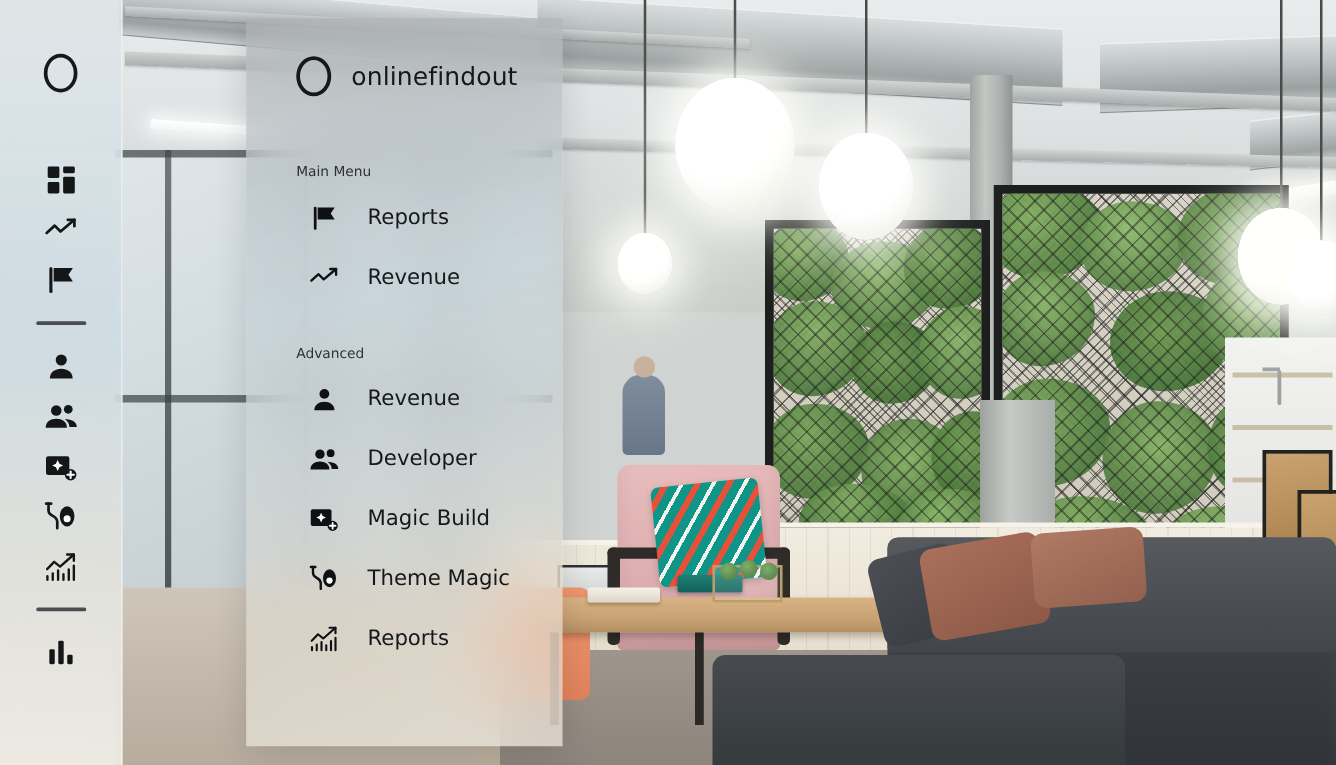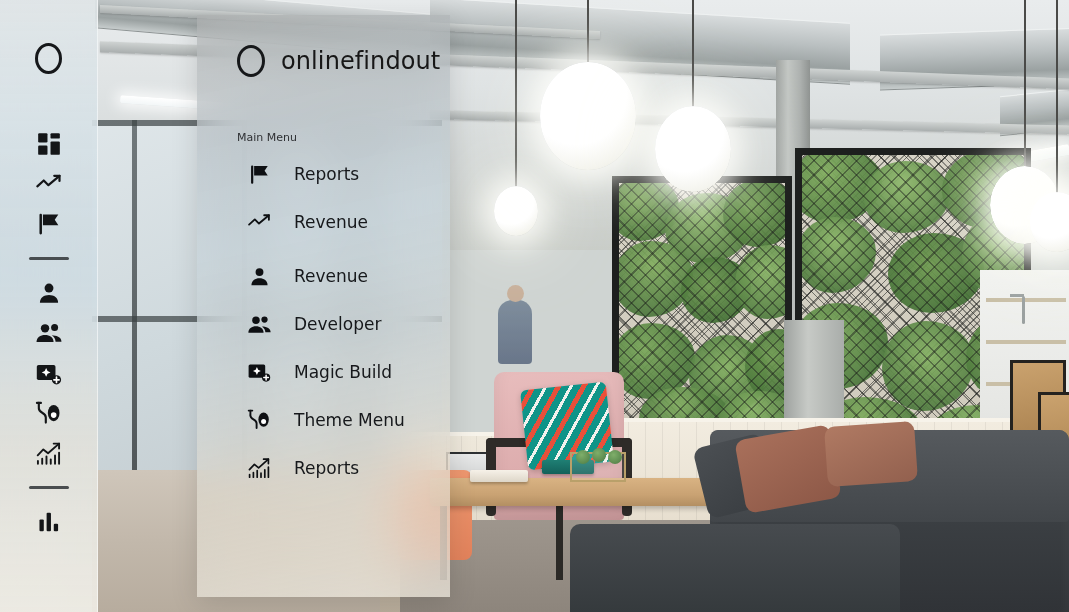--- a/index.html
+++ b/index.html
@@ -370,21 +370,21 @@
   .brand {
     display: flex; align-items: center; gap: 16px;
     padding: 20px 0 0 40px;
     height: 72px;
   }
   .brand .blogo {
     width: 28px; height: 32px; border: 3px solid #16181a; border-radius: 50%;
     flex: none;
   }
   .brand .bname {
-    font-size: 24px; color: #171717; letter-spacing: .1px;
+    font-size: 20px; color: #171717; letter-spacing: .1px;
   }
 
   .section-label {
     font-size: 11px; color: #2e3033; font-weight: 400;
     padding-left: 40px;
   }
   .sec-main { margin-top: 44px; }
   .sec-adv  { margin-top: 30px; }
 
   .nav-list { margin-top: 6px; }
@@ -688,20 +688,21 @@
         <span class="ico">
           <svg width="25" height="25" viewBox="0 0 24 24" fill="none" stroke="currentColor" stroke-width="1.8" stroke-linecap="round" stroke-linejoin="round">
             <polyline points="2,14 7.5,9 11.5,13 21,5"></polyline>
             <polyline points="16.5,5 21,5 21,9.4"></polyline>
           </svg>
         </span>
         <span class="lbl">Revenue</span>
       </div>
     </div>
 
+    <div class="section-label sec-adv">Advanced</div>
 
     <div class="nav-list">
 
       <div class="nav-item">
         <span class="ico">
           <svg width="23" height="23" viewBox="0 0 24 24" fill="currentColor">
             <circle cx="12" cy="7.4" r="4.1"></circle>
             <path d="M3.6 21c0-4.6 3.8-7.1 8.4-7.1s8.4 2.5 8.4 7.1z"></path>
           </svg>
         </span>
@@ -735,21 +736,21 @@
       <div class="nav-item">
         <span class="ico">
           <svg width="24" height="24" viewBox="0 0 24 24" fill="none" stroke="currentColor" stroke-width="1.9" stroke-linecap="round">
             <path d="M3.4 2.6 v4.1"></path>
             <path d="M1.7 2.6 h3.6"></path>
             <path d="M3.4 7.4 c0 4.6 6.2 3.2 6.2 8.1 v4.6"></path>
             <ellipse cx="16.6" cy="11.6" rx="5.2" ry="7.2" fill="currentColor" stroke="none"></ellipse>
             <circle cx="16.6" cy="13.4" r="2.5" fill="#ffffff" stroke="none"></circle>
           </svg>
         </span>
-        <span class="lbl">Theme Menu</span>
+        <span class="lbl">Theme Magic</span>
       </div>
 
       <div class="nav-item">
         <span class="ico">
           <svg width="24" height="24" viewBox="0 0 24 24" fill="none" stroke="currentColor" stroke-width="1.7" stroke-linecap="round" stroke-linejoin="round">
             <polyline points="2.4,13.6 7.4,8.4 11.6,11.8 21.4,3.2"></polyline>
             <polyline points="16.6,3.2 21.4,3.2 21.4,7.6"></polyline>
             <path d="M2.6 21.2v-2.6M6.4 21.2v-4.6M10.2 21.2v-6.6M14 21.2v-4M17.8 21.2v-7.4M21.4 21.2v-10"></path>
           </svg>
         </span>

